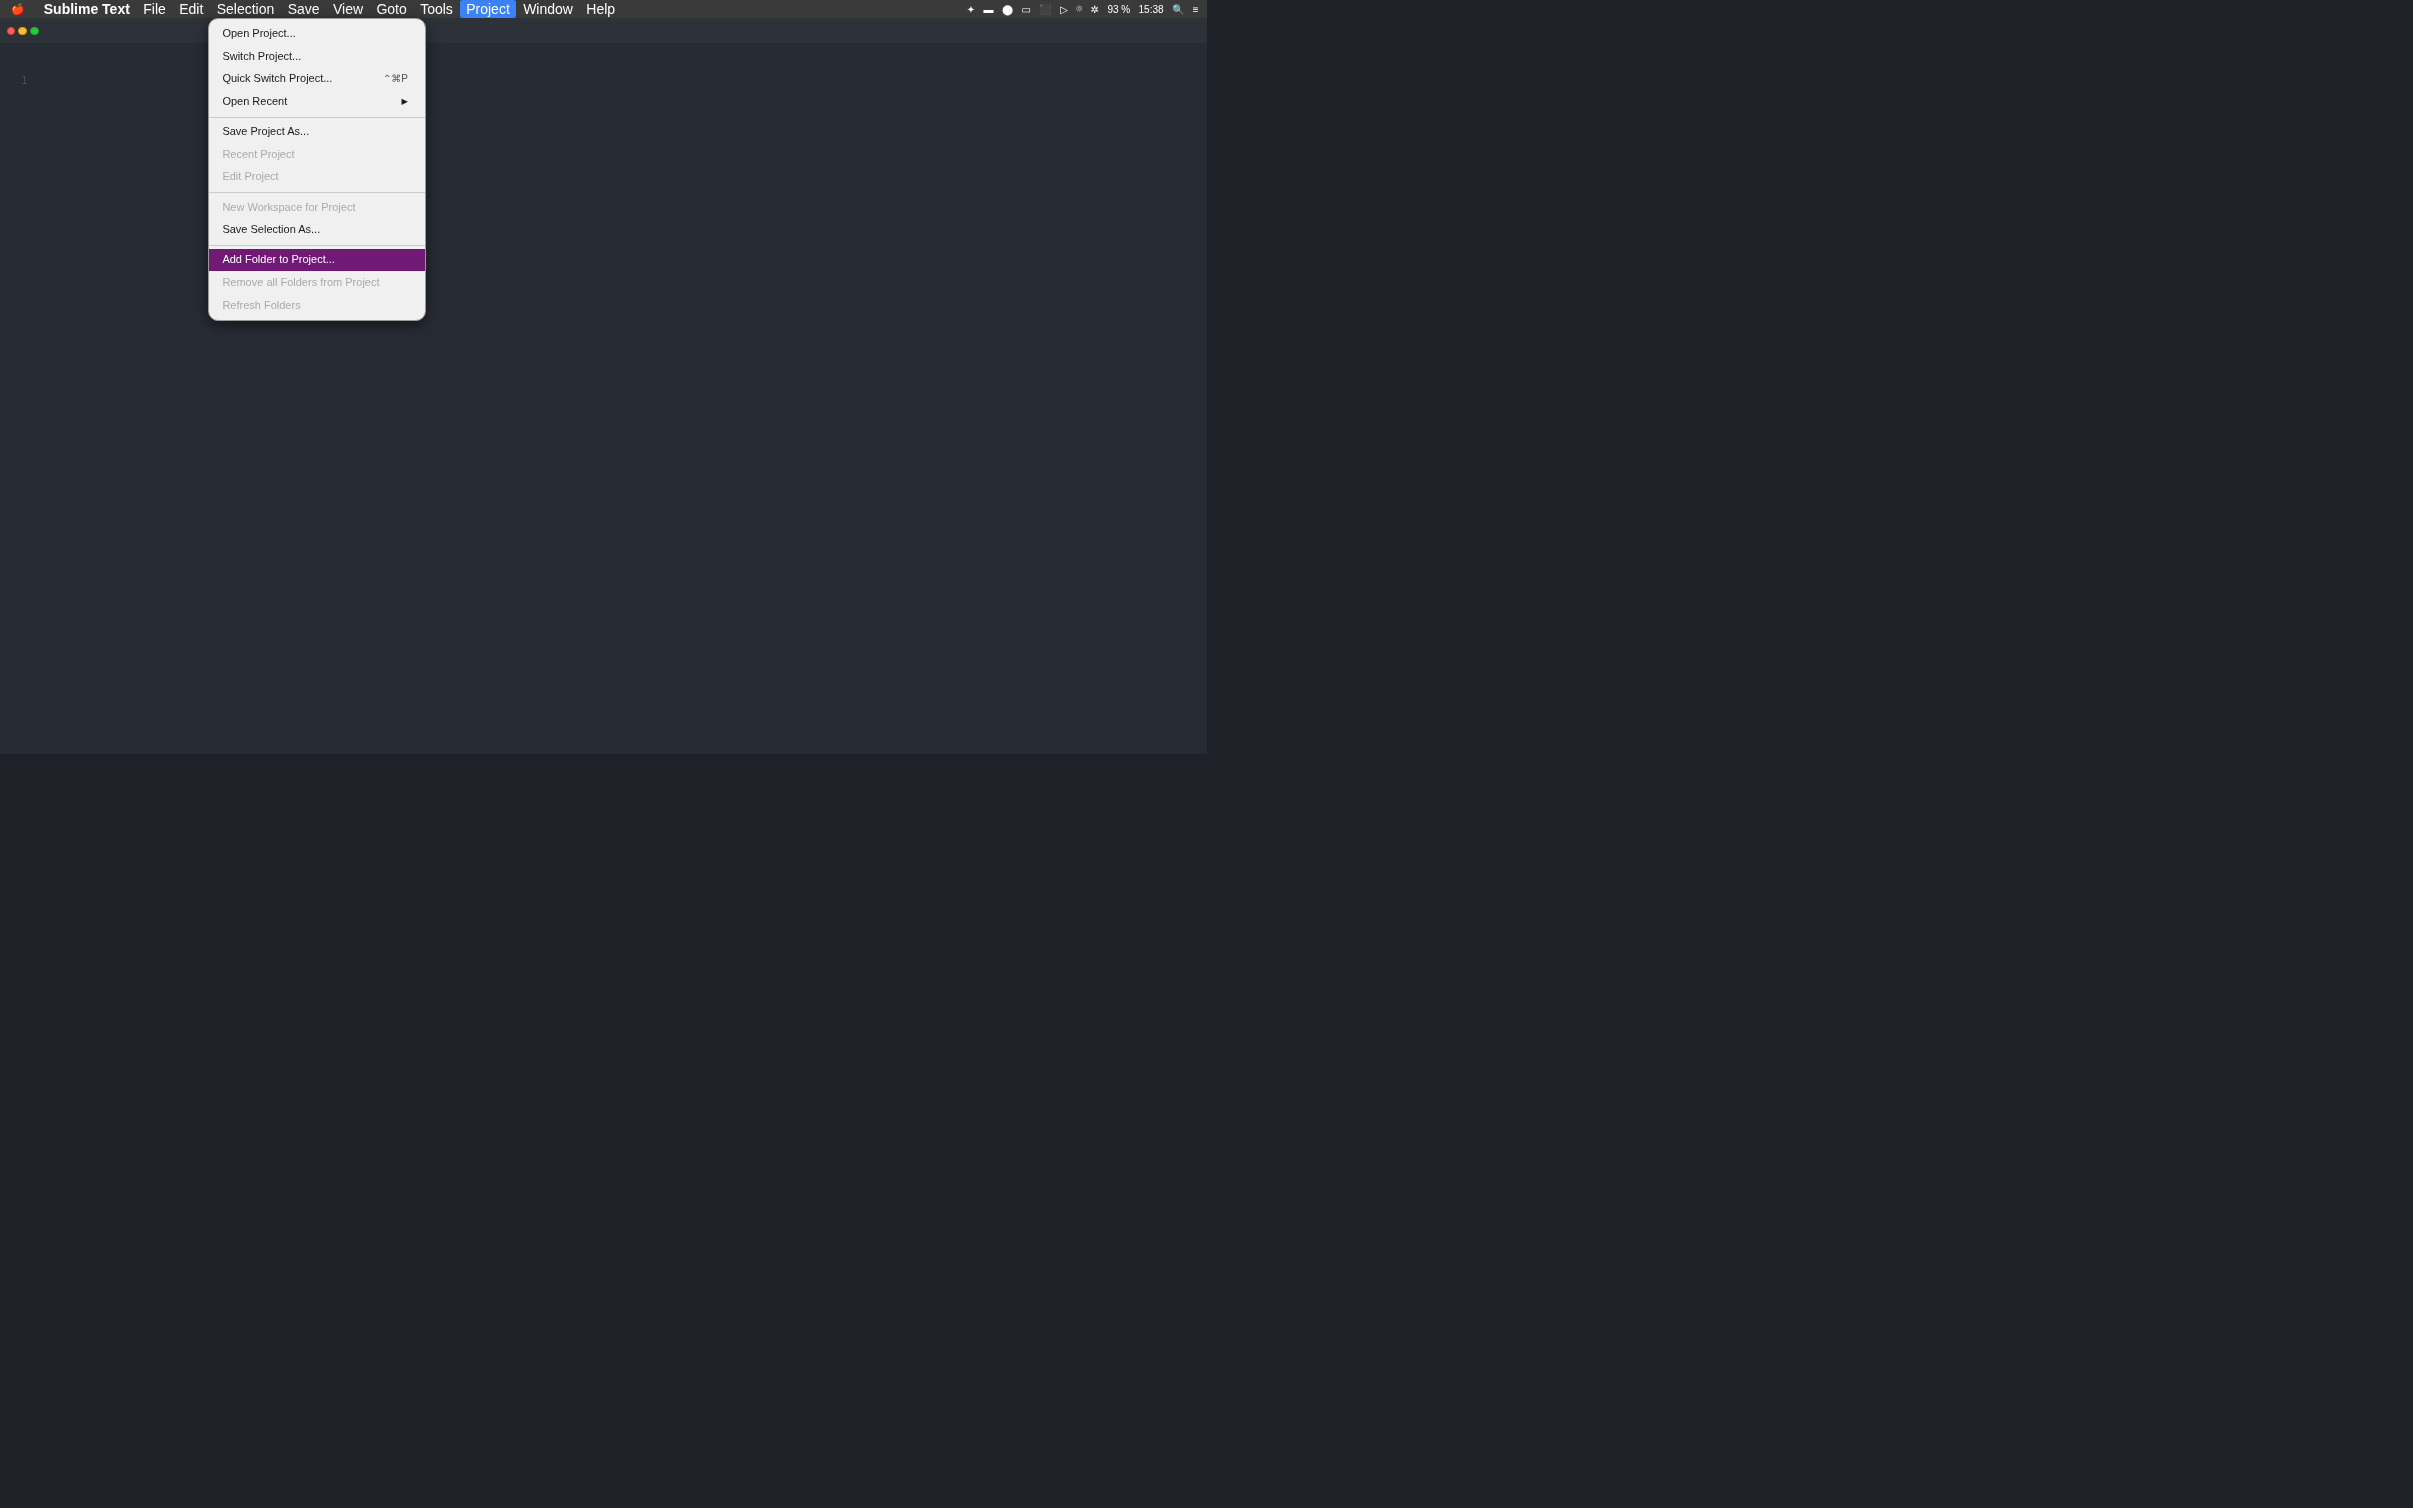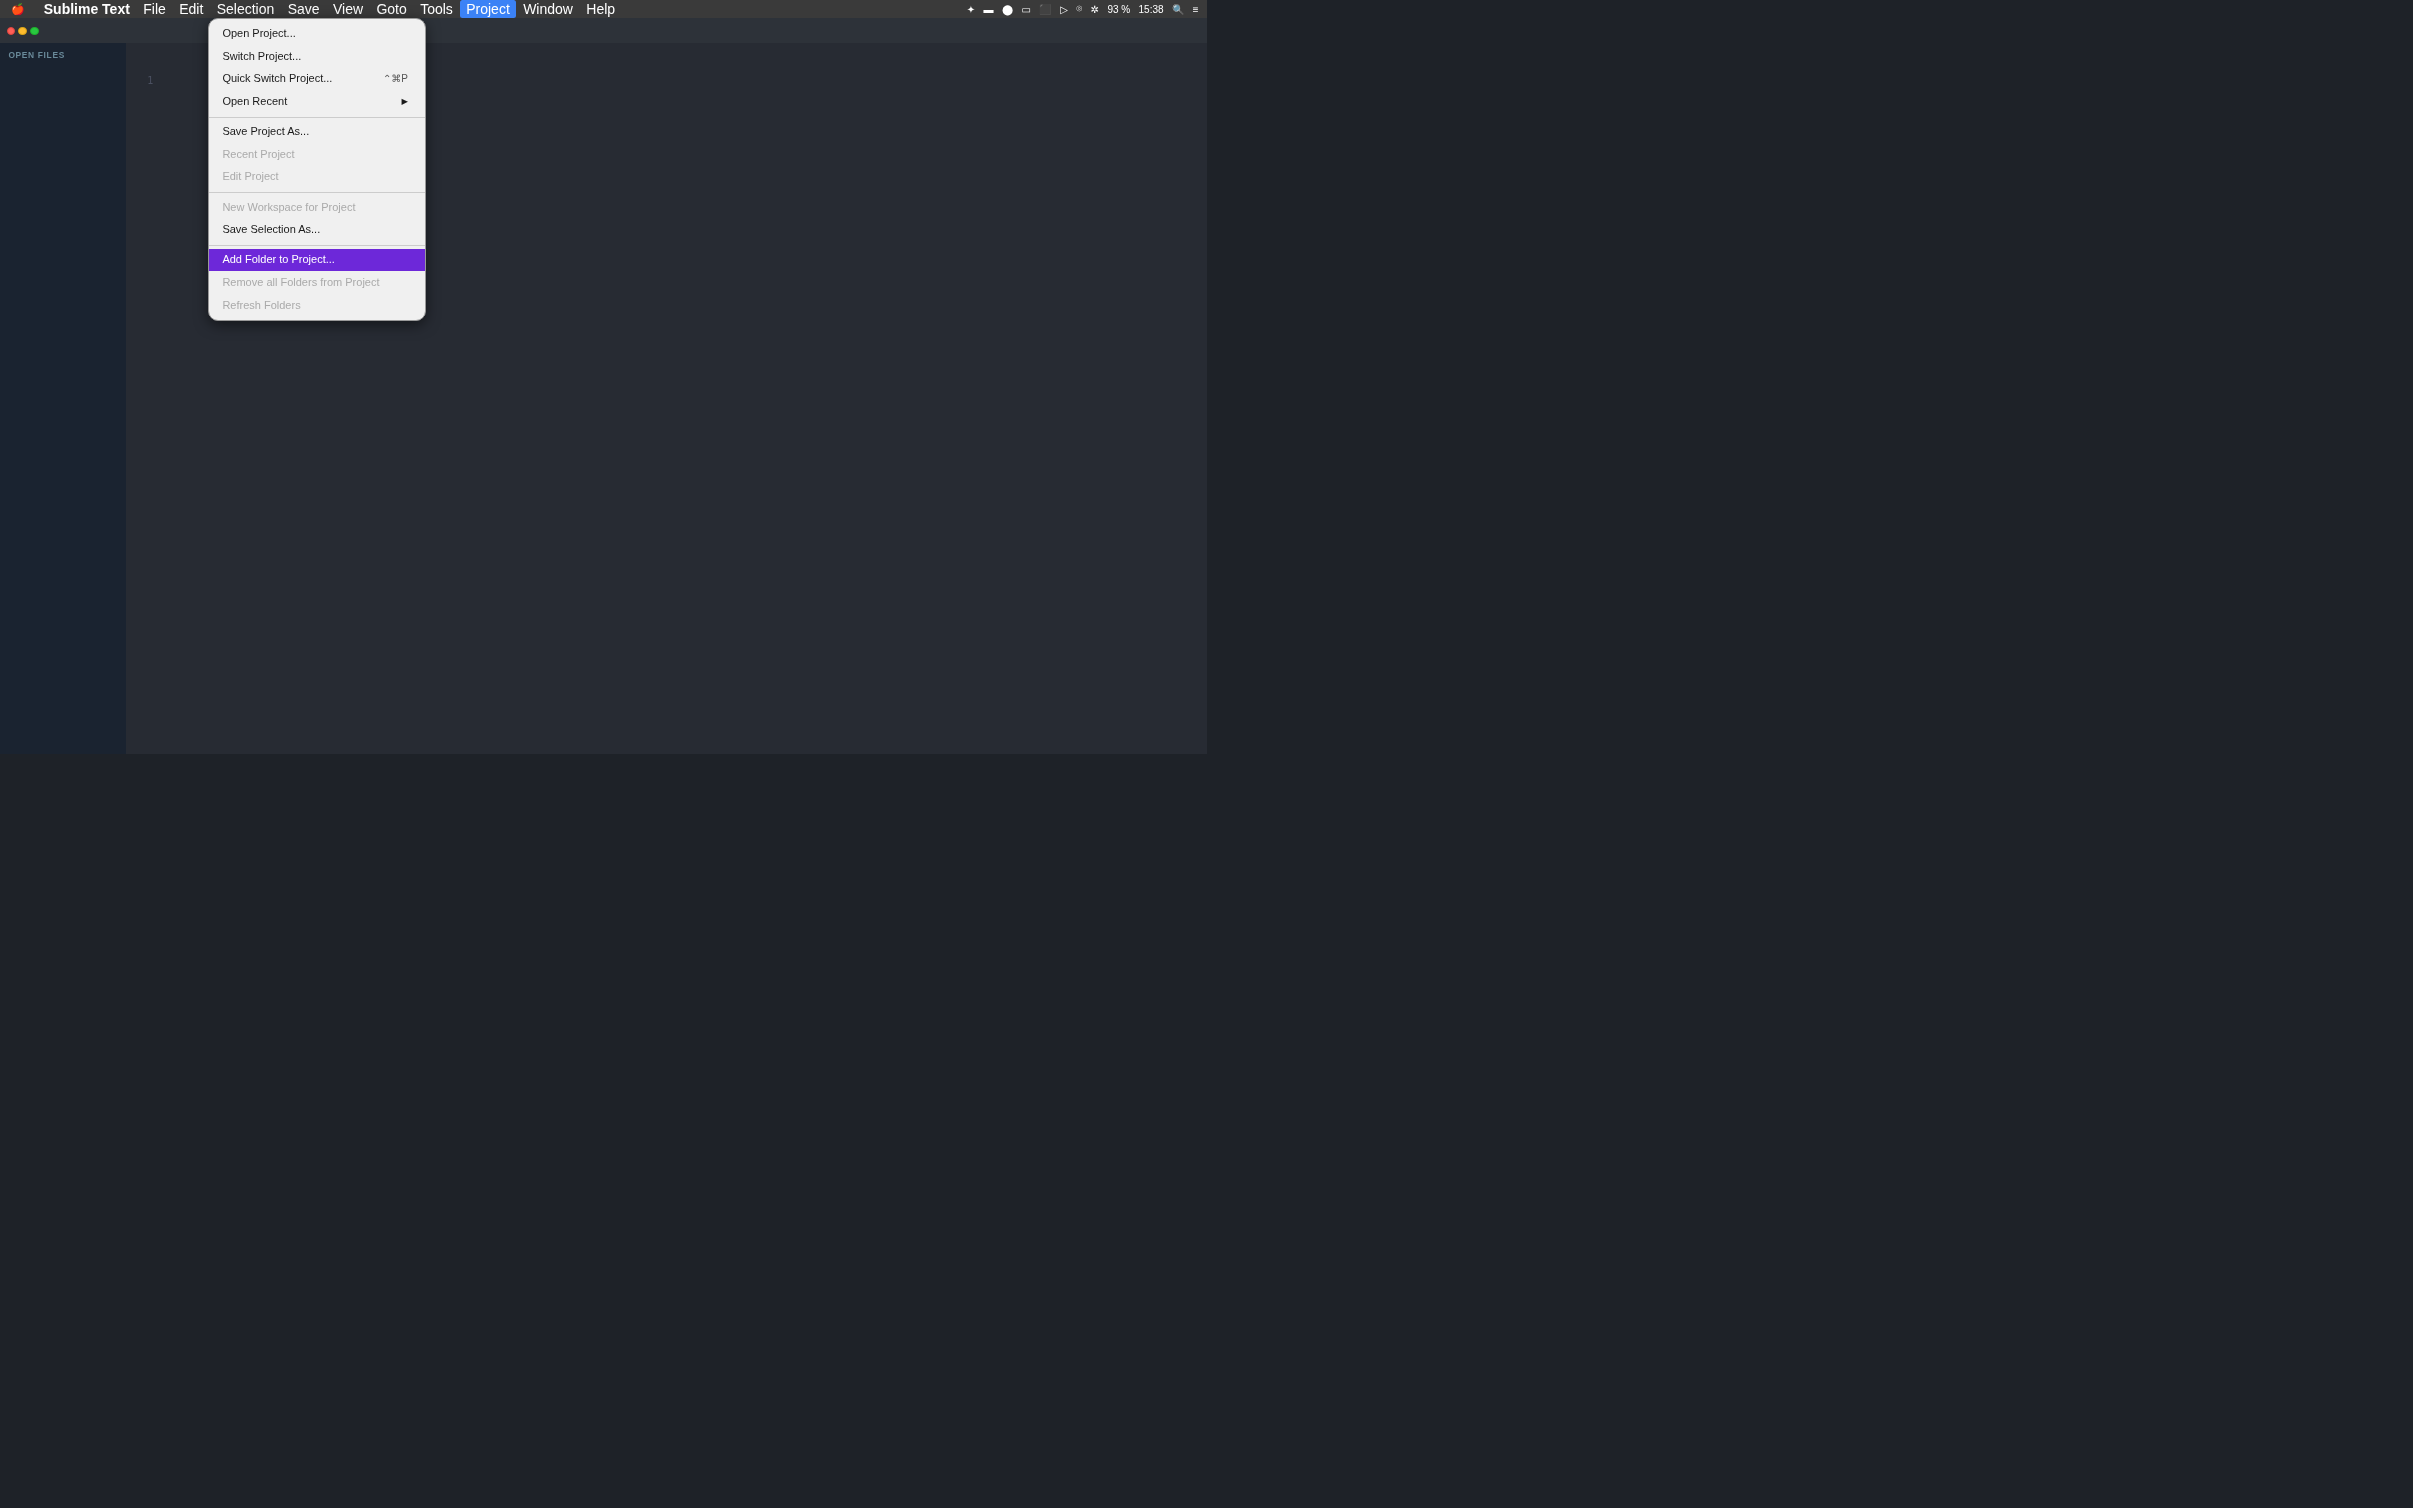--- a/index.html
+++ b/index.html
@@ -131,21 +131,21 @@
       color: #1a1a1a;
       cursor: pointer;
       display: flex;
       align-items: center;
       justify-content: space-between;
       line-height: 1.6;
       white-space: nowrap;
     }
 
     .dropdown-item.highlighted {
-      background: #6d28d9;
+      background: #701a75;
       color: #ffffff;
     }
 
     .dropdown-item.disabled {
       color: #aaaaaa;
       cursor: default;
     }
 
     .dropdown-separator {
       height: 0.8px;
@@ -230,23 +230,20 @@
 <div id="titlebar">
   <div class="traffic-lights">
     <div class="traffic-light close"></div>
     <div class="traffic-light minimize"></div>
     <div class="traffic-light maximize"></div>
   </div>
 </div>
 
 <div id="main">
 
-  <div id="sidebar">
-    <div class="sidebar-header">OPEN FILES</div>
-  </div>
 
   <div id="editor">
     <div class="line-numbers">
       <div>1</div>
     </div>
   </div>
 </div>
 
 <div id="dropdown">
 

